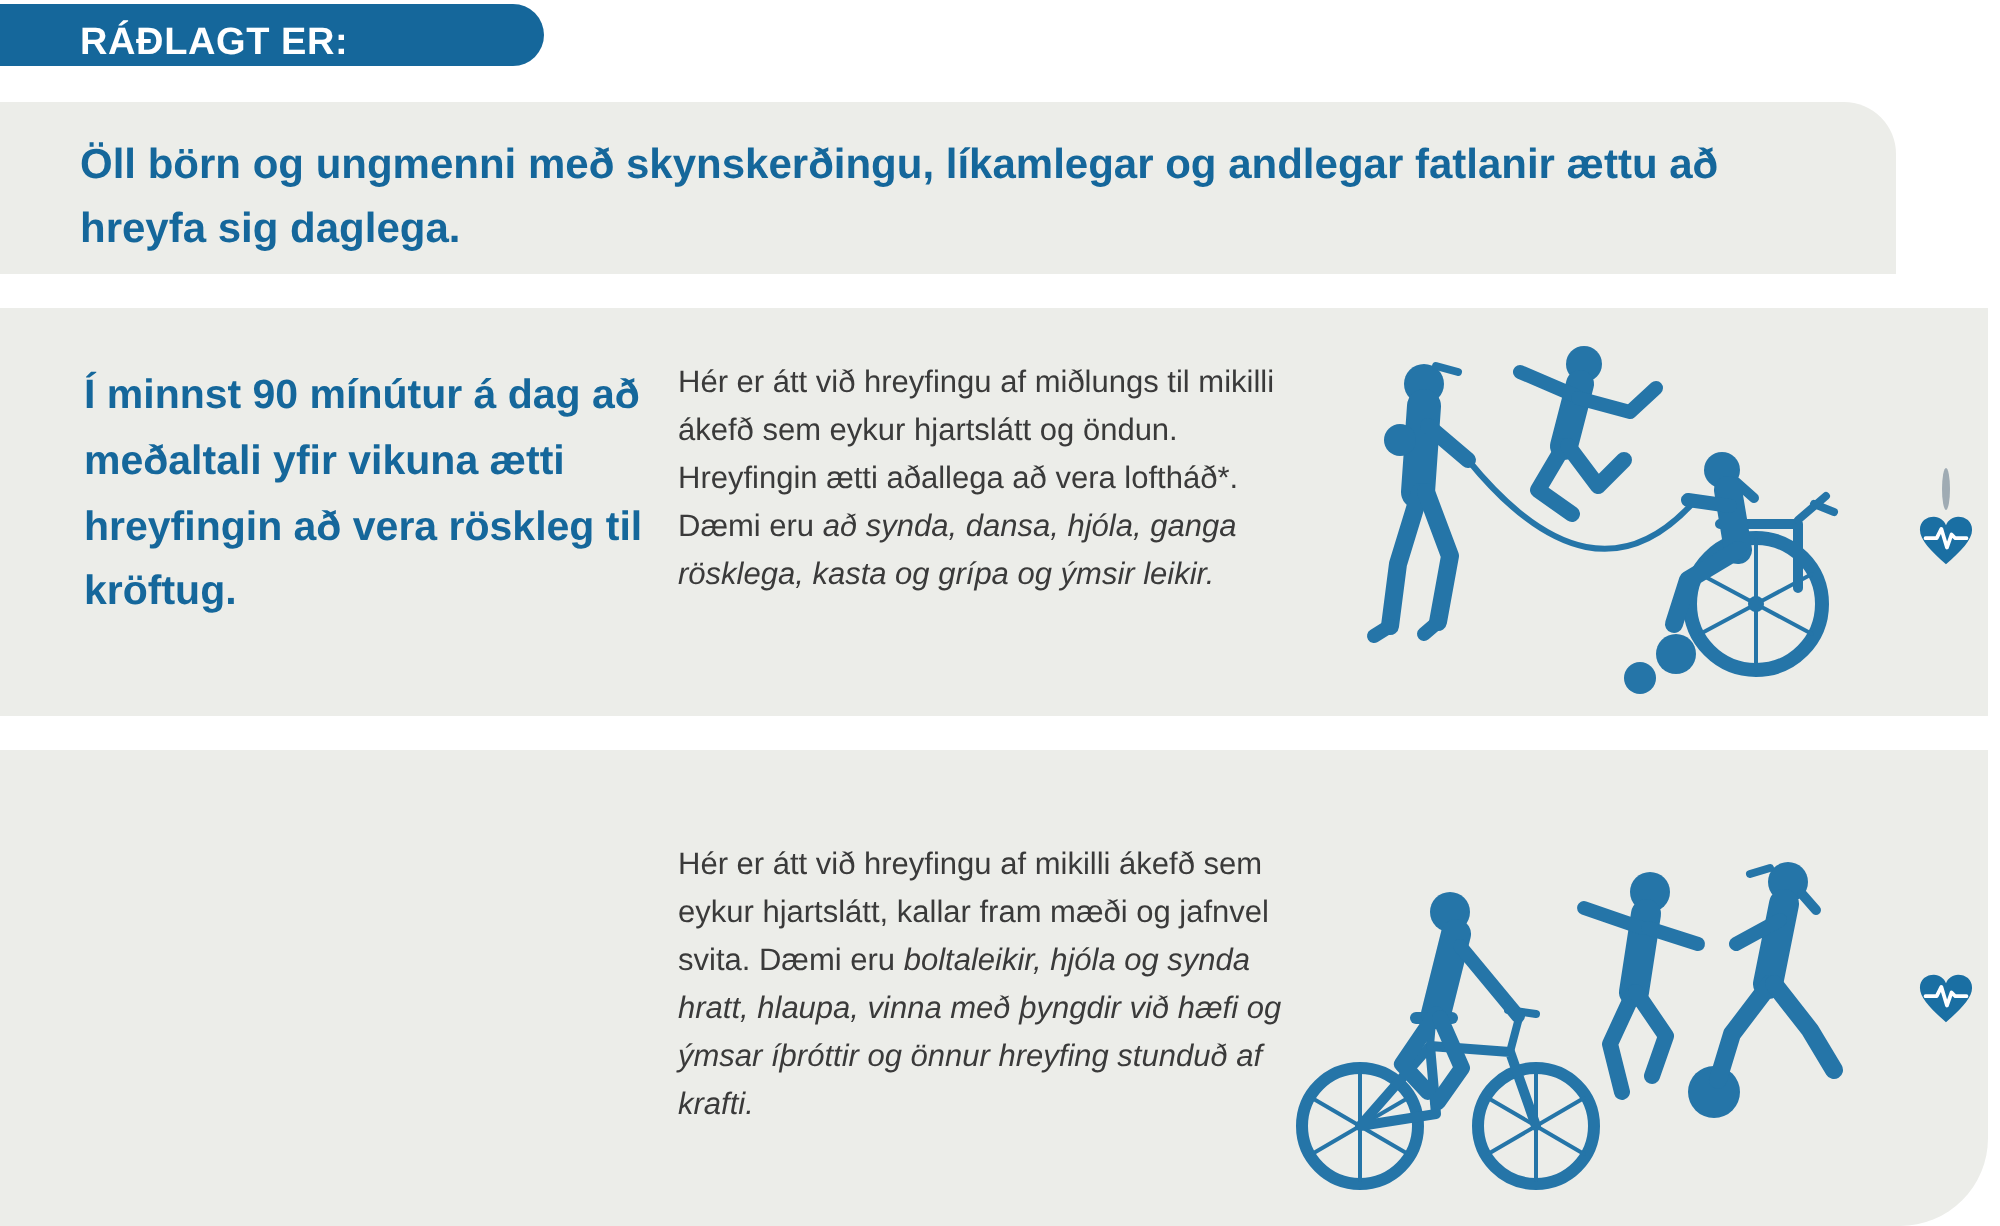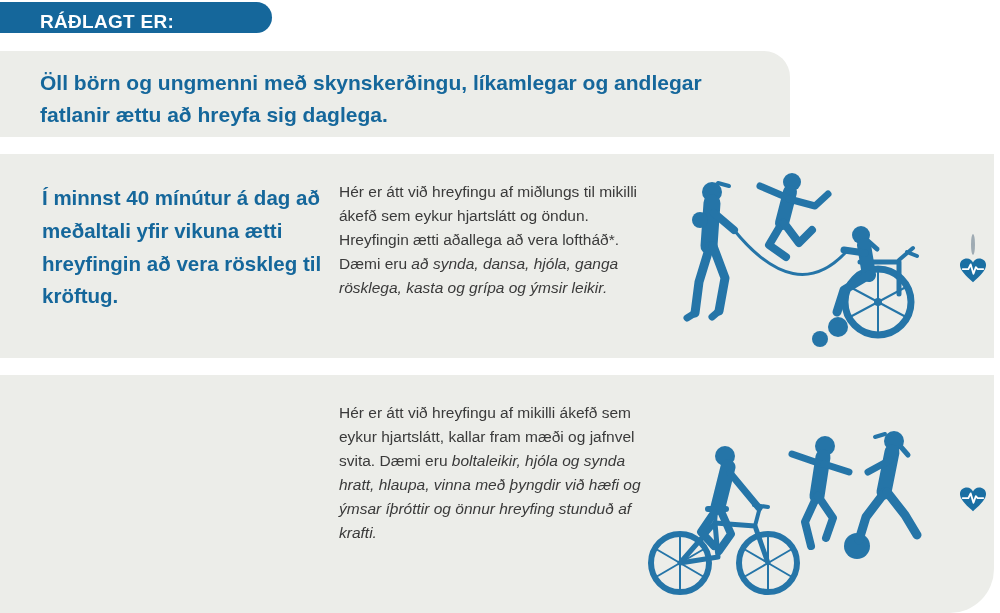--- a/index.html
+++ b/index.html
@@ -18,42 +18,42 @@
     position:relative;width:1000px;height:613px;background:#fff;overflow:hidden;
     font-family:"Liberation Sans","DejaVu Sans",sans-serif;
   }
   .badge{
     position:absolute;left:0;top:2px;width:272px;height:31px;
     background:var(--accent);border-radius:0 16px 16px 0;
     display:flex;align-items:flex-end;padding-left:40px;
     color:#fff;font-weight:700;font-size:19px;letter-spacing:.3px;
   }
   .intro{
-    position:absolute;left:0;top:51px;width:790px;height:86px;
+    position:absolute;left:0;top:51px;width:948px;height:86px;
     background:var(--section);border-radius:0 26px 0 0;
   }
   .intro p{
     margin:0;padding:16px 60px 0 40px;max-width:920px;
     font-size:21px;font-weight:700;color:var(--accent);line-height:1.5;
   }
   .rec{position:absolute;left:0;width:994px;background:var(--section);}
   .sec2{top:154px;height:204px;}
   .sec3{top:375px;height:238px;border-radius:0 0 44px 0;}
   .rec-heading{
     position:absolute;left:42px;top:28px;
     font-size:20.5px;font-weight:700;color:var(--accent);line-height:1.6;
   }
   .sec2 .rec-heading{width:288px;}
   .sec3 .rec-heading{width:298px;}
   .rec-body{
     position:absolute;left:339px;top:26px;margin:0;
     font-size:15.5px;color:var(--text);line-height:1.55;
   }
   .sec2 .rec-body{width:308px;}
-  .sec3 .rec-body{width:314px;}
+  .sec3 .rec-body{width:314px;margin-top:20px;}
   .rec-body em{font-style:italic;}
   .scene{position:absolute;}
   .sec2 .scene{left:668px;top:12px;width:270px;height:190px;}
   .sec3 .scene{left:628px;top:30px;width:300px;height:200px;}
   .intensity{
     position:absolute;left:961px;width:24px;
     display:flex;flex-direction:column;align-items:center;
   }
   .sec2 .intensity{top:82px;}
   .sec3 .intensity{top:108px;}
@@ -71,21 +71,21 @@
 
   <div class="badge">
     <span>RÁÐLAGT ER:</span>
   </div>
 
   <section class="intro">
     <p>Öll börn og ungmenni með skynskerðingu, líkamlegar og andlegar fatlanir ættu að hreyfa sig daglega.</p>
   </section>
 
   <section class="rec sec2">
-    <div class="rec-heading">Í minnst 40 mínútur á dag að meðaltali yfir vikuna ætti hreyfingin að vera röskleg til kröftug.</div>
+    <div class="rec-heading">Í minnst 90 mínútur á dag að meðaltali yfir vikuna ætti hreyfingin að vera röskleg til kröftug.</div>
     <p class="rec-body"><span>Hér er átt við hreyfingu af miðlungs til mikilli ákefð sem eykur hjartslátt og öndun. Hreyfingin ætti aðallega að vera loftháð*. Dæmi eru </span><em>að synda, dansa, hjóla, ganga rösklega, kasta og grípa og ýmsir leikir.</em></p>
 
     <svg class="scene" viewBox="0 0 270 190" aria-hidden="true">
       <g style="stroke:var(--figure);fill:var(--figure)" stroke-linecap="round" stroke-linejoin="round">
         <path d="M66 64 Q128 140 178 86" fill="none" stroke-width="3"></path>
 
         <circle cx="44" cy="26" r="10" stroke-width="0"></circle>
         <path d="M50 17 L61 20" stroke-width="4" fill="none"></path>
         <path d="M44 37 L41 80" stroke-width="17"></path>
         <circle cx="32" cy="54" r="8" stroke-width="0"></circle>

